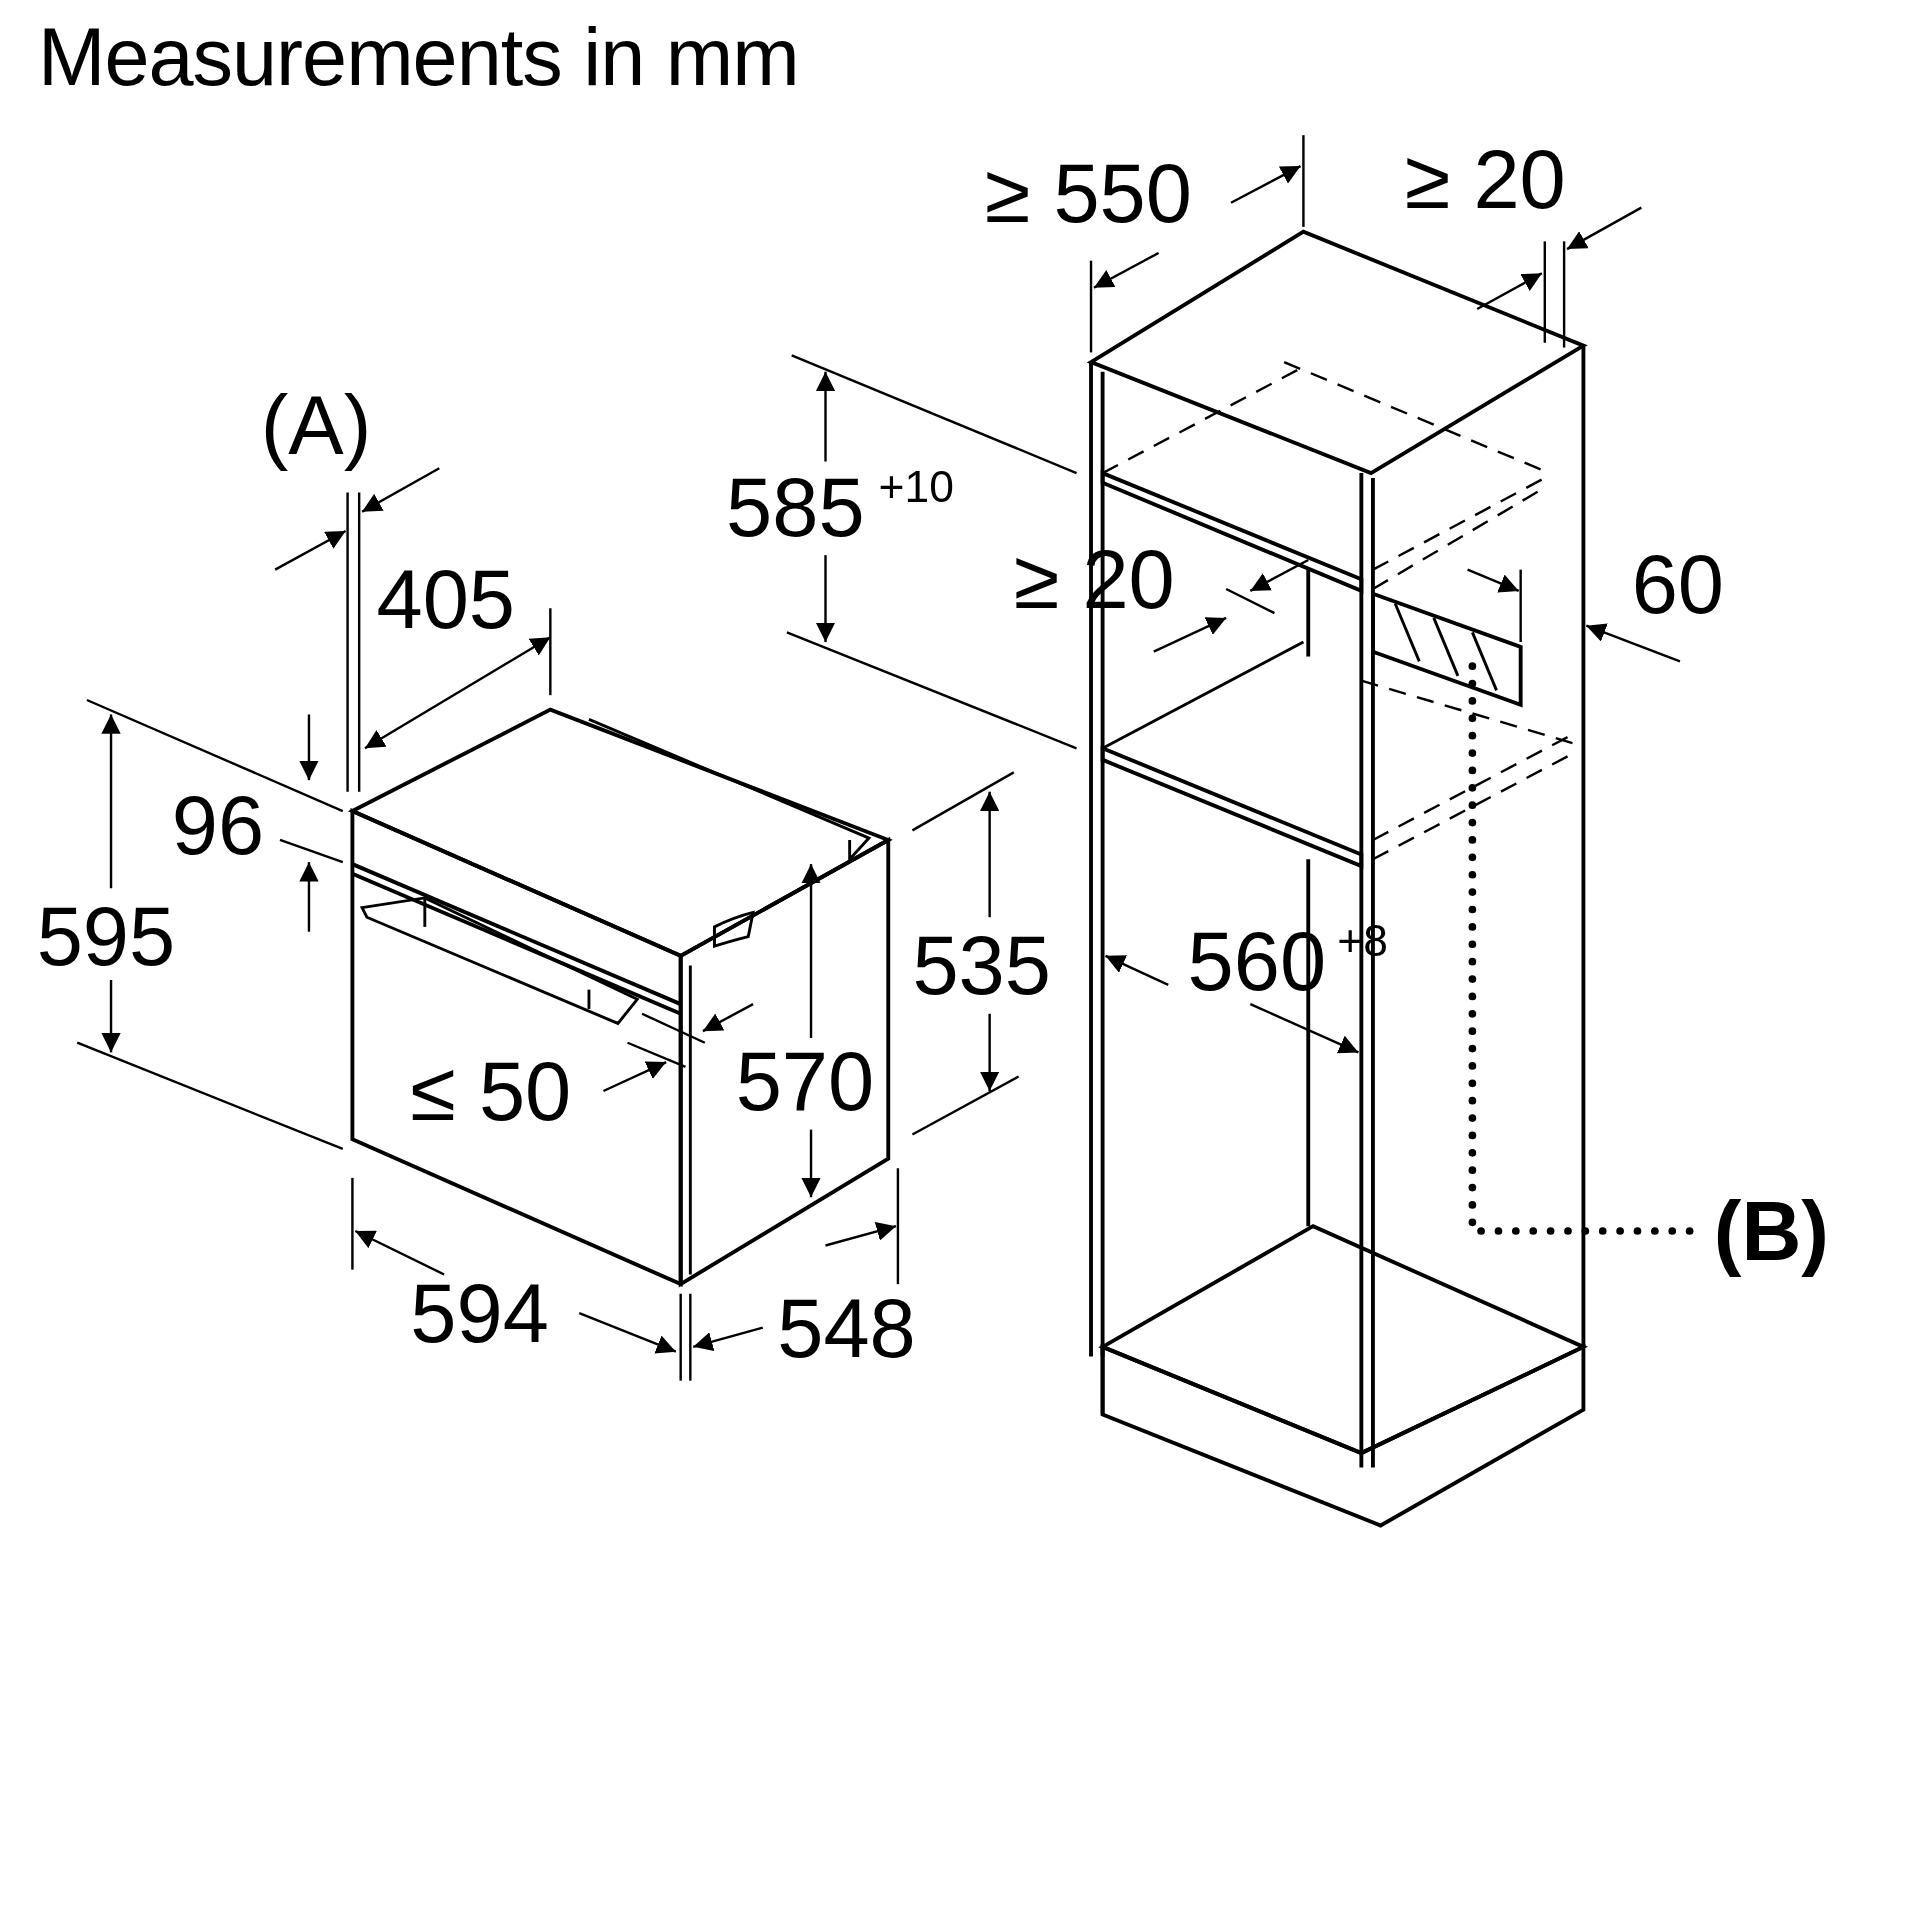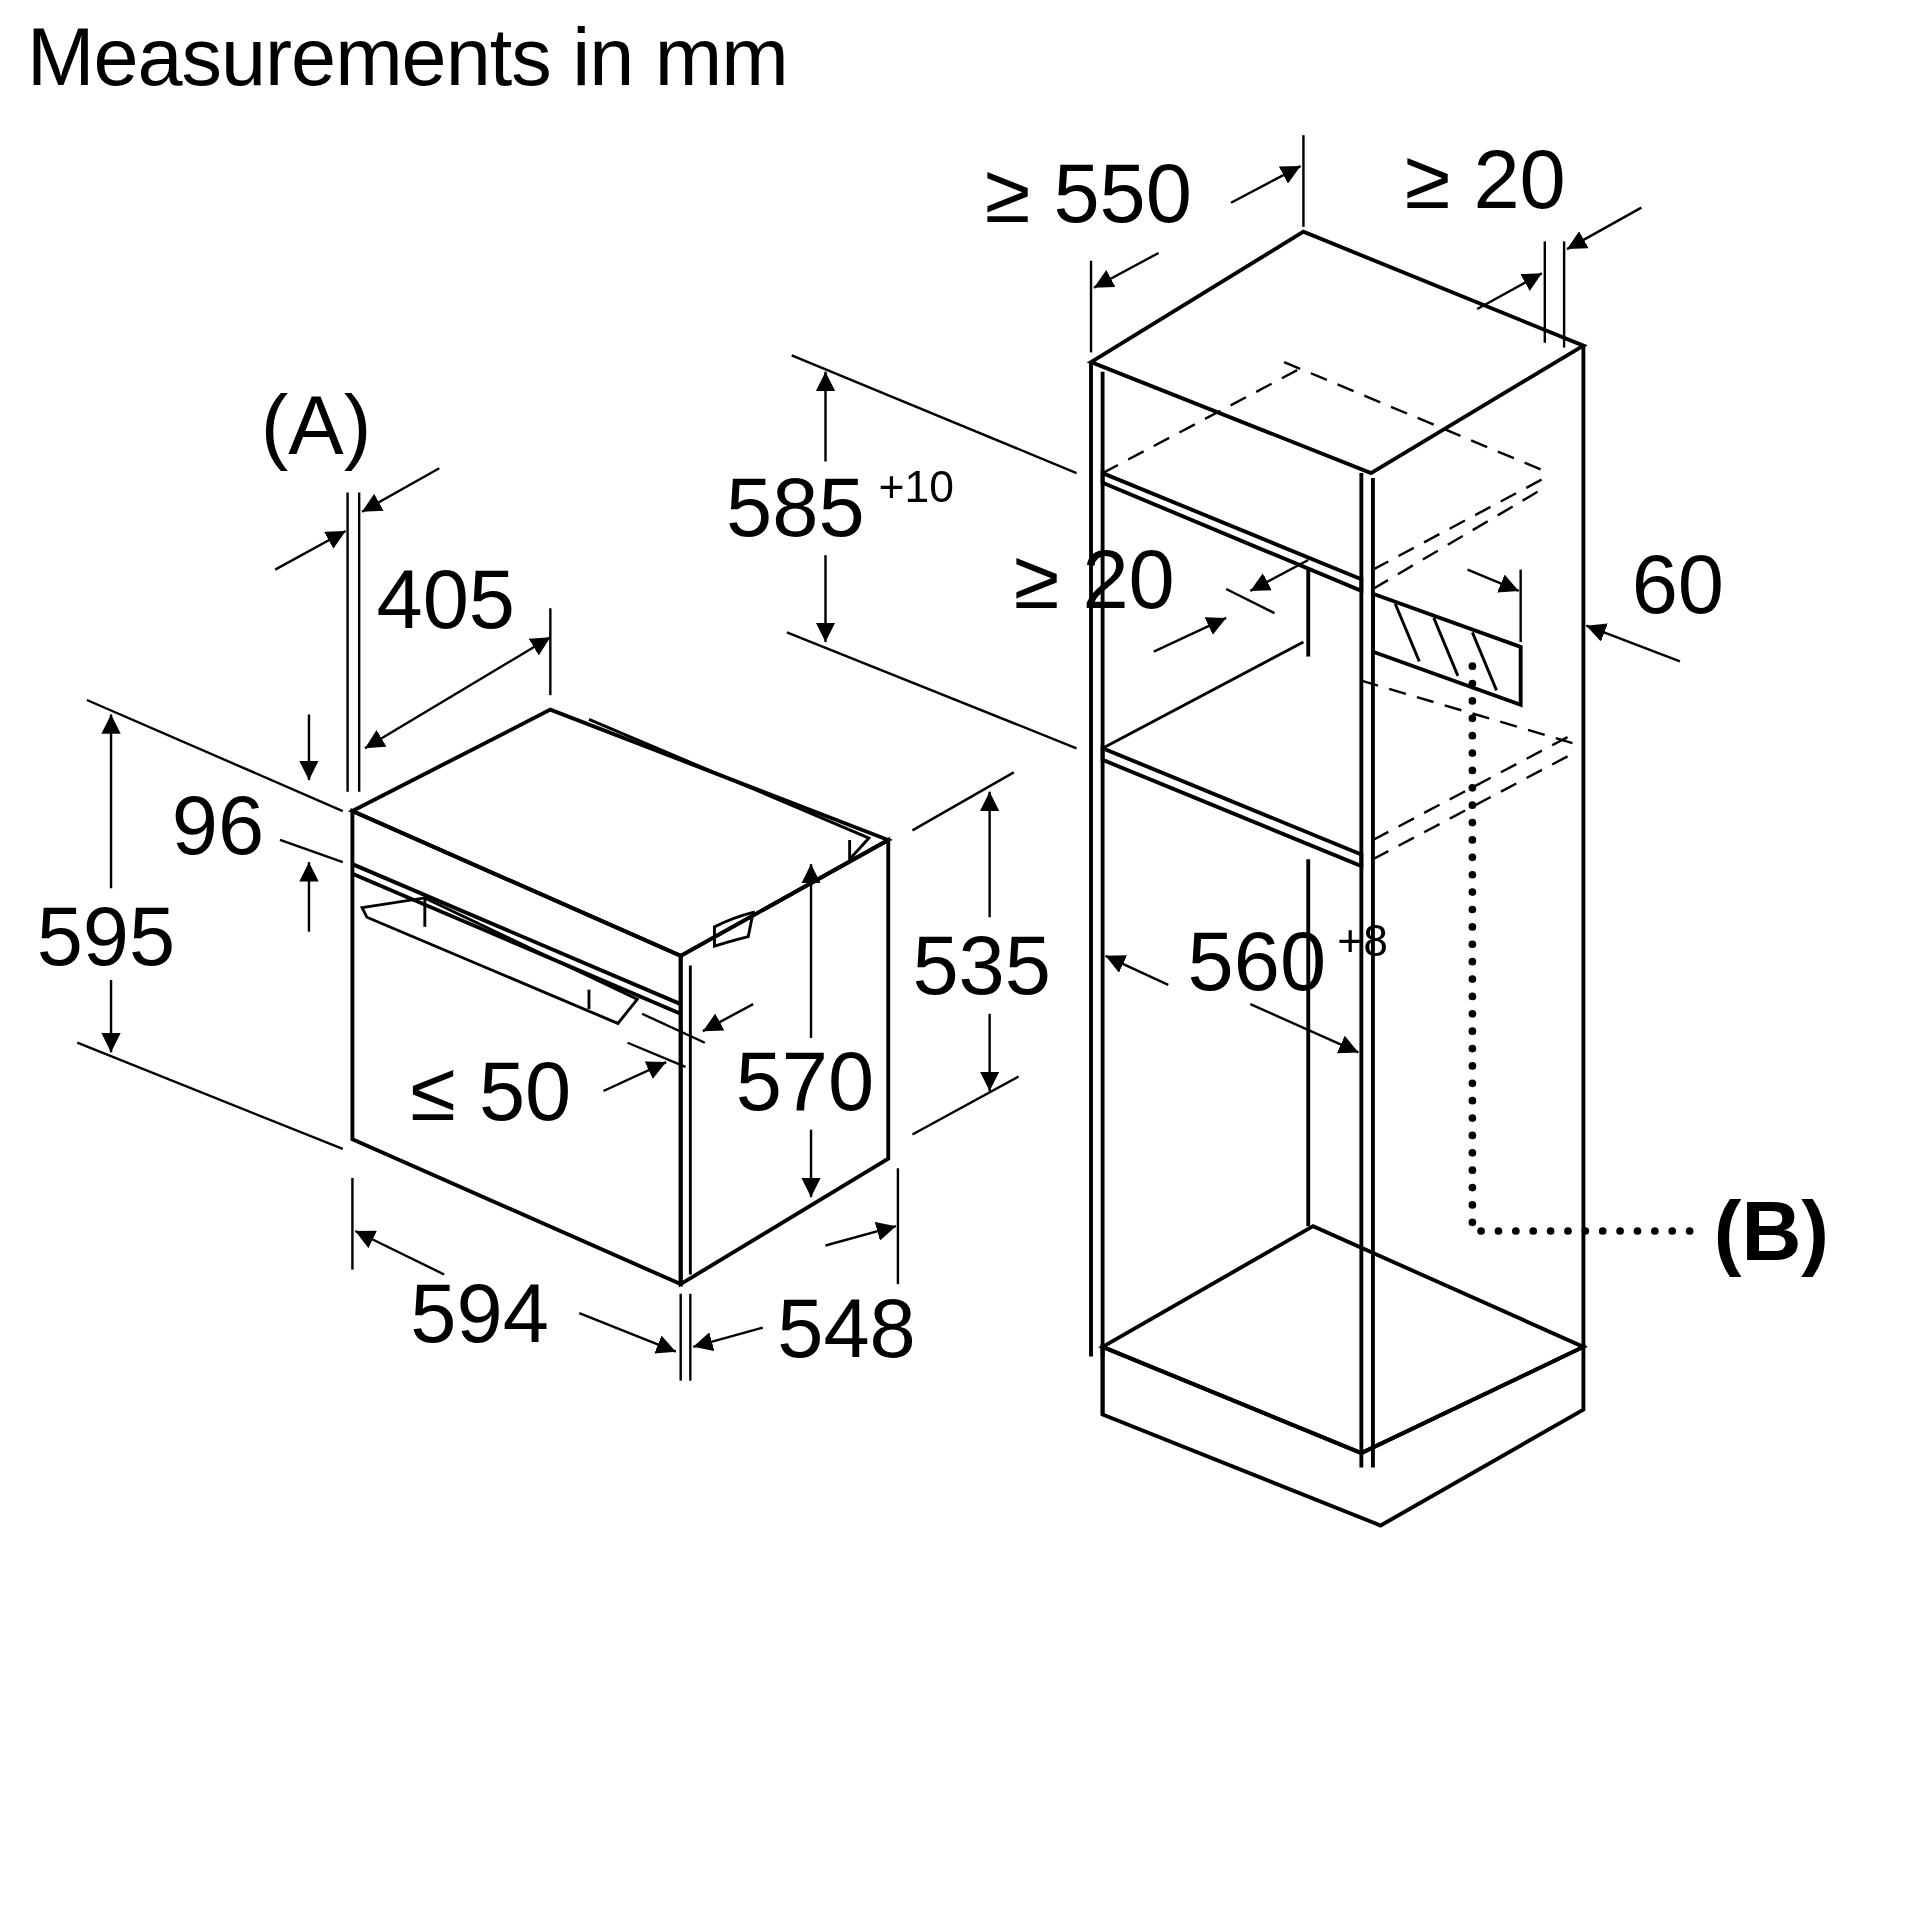--- a/index.html
+++ b/index.html
@@ -1,17 +1,17 @@
 <!DOCTYPE html>
 <html><head>
 <meta charset="utf-8">
 <style>
   html, body { margin:0; padding:0; background:#ffffff; }
   body { width:1931px; height:1931px; position:relative; overflow:hidden; font-family:"Liberation Sans", sans-serif; color:#000; }
-  #title { position:absolute; left:27px; top:17.4px; font-size:81px; line-height:1; letter-spacing:-1px; }
+  #title { position:absolute; left:38px; top:17.4px; font-size:81px; line-height:1; letter-spacing:-1px; }
   svg { position:absolute; left:0; top:0; }
   .lbl { font-family:"Liberation Sans", sans-serif; fill:#000; }
   .big { font-size:86px; }
   .sup { font-size:46px; }
   .bold { font-weight:bold; }
 </style>
 </head>
 <body>
 
 <div id="title">Measurements in mm</div>

